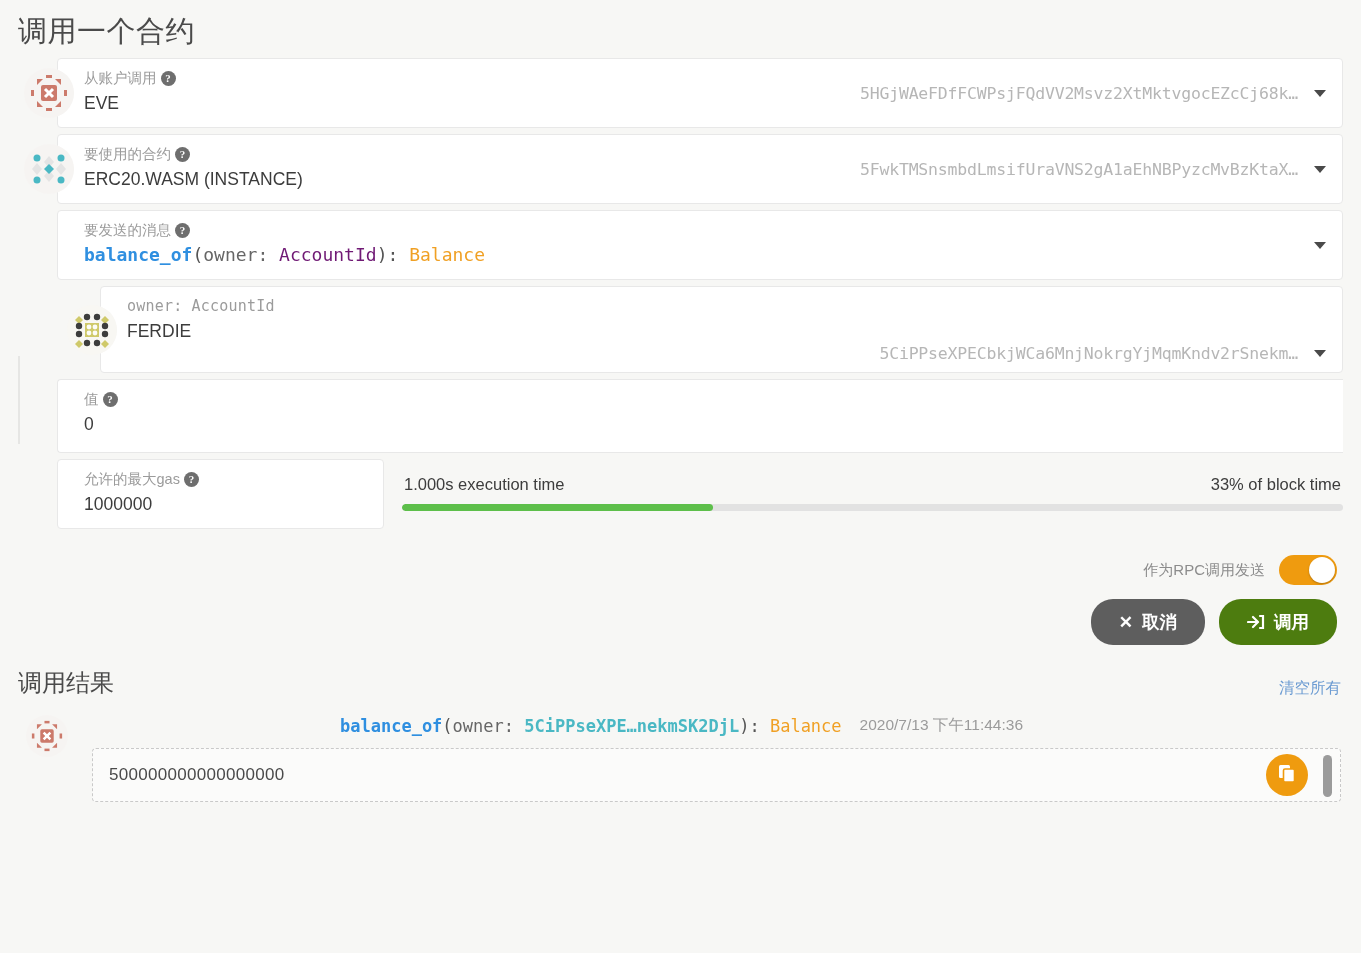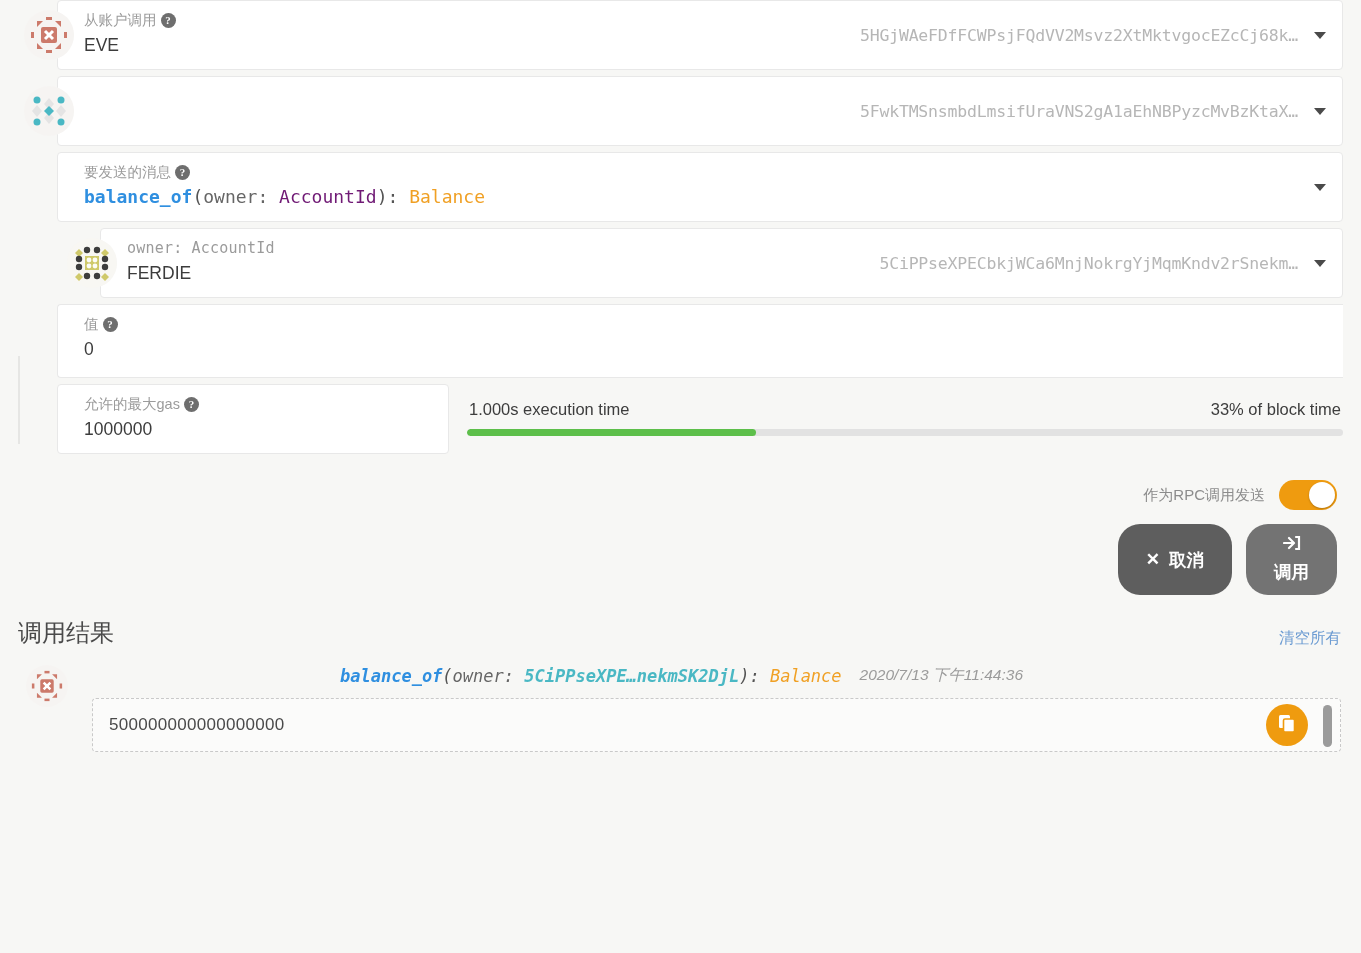--- a/index.html
+++ b/index.html
@@ -26,21 +26,21 @@
     position: relative;
     margin: 0 18px 6px 57px;
     background: #fff;
     border: 1px solid #e8e8e8;
     border-radius: 4px;
     min-height: 70px;
     display: flex;
     align-items: flex-start;
     padding: 9px 14px 9px 26px;
   }
-  .field-row.nested { margin-left: 100px; }
+  .field-row.nested { margin-left: 100px; flex-direction: column; }
 
   .field-labels { flex: 0 0 auto; }
   .field-label {
     font-size: 14.5px;
     color: #9b9b9b;
     line-height: 20px;
     display: flex;
     align-items: center;
     gap: 4px;
     white-space: nowrap;
@@ -154,21 +154,21 @@
   }
 
   
   .gas-row {
     display: flex;
     align-items: flex-start;
     margin: 0 18px 0 57px;
     gap: 18px;
   }
   .gas-box {
-    width: 392px;
+    width: 327px;
     background: #fff;
     border: 1px solid #e8e8e8;
     border-radius: 4px;
     padding: 9px 14px 9px 26px;
     min-height: 70px;
   }
   .exec {
     flex: 1;
     padding-top: 16px;
   }
@@ -228,40 +228,39 @@
     border-radius: 22px;
     padding: 11px 28px;
     font-size: 17.5px;
     font-weight: bold;
     color: #fff;
     cursor: pointer;
     border: none;
     font-family: "Liberation Sans", sans-serif;
   }
   .btn-cancel { background: #5e5e5e; }
-  .btn-call { background: #737373; flex-direction: column; }
+  .btn-call { background: #4d7c0f; }
   .btn .ico { display: inline-flex; align-items: center; font-size: 17px; line-height: 1; }
 
   
   .results-head {
     display: flex;
     align-items: flex-end;
     justify-content: space-between;
     margin: 22px 20px 0 18px;
   }
   .results-title { font-size: 24px; color: #4a4a4a; }
   .clear-link { font-size: 15.5px; color: #6b9bd2; cursor: pointer; }
 
   .result-item { position: relative; margin-top: 16px; }
   .result-head {
     display: flex;
     align-items: flex-end;
     gap: 18px;
     padding-left: 340px;
-    font-style: italic;
   }
   .result-sig { font-family: "DejaVu Sans Mono", monospace; font-size: 17px; }
   .result-sig .c-acc { color: #4ab8c4; font-weight: bold; }
   .result-time { font-size: 15.5px; color: #9b9b9b; }
   .result-identicon {
     position: absolute;
     left: 26px; top: 0px;
     width: 42px; height: 42px;
     border-radius: 50%;
     background: #f7f6f4;
@@ -309,20 +308,21 @@
     width: 2px;
     height: 88px;
     background: #e6e6e4;
   }
 </style>
 </head>
 <body>
 
 <div class="page">
 
+  <div class="page-title">调用一个合约</div>
 
   <div class="param-rail"></div>
 
   <div class="field-row">
     <div class="identicon">
       <svg width="50" height="50" viewBox="0 0 50 50">
         <circle cx="25" cy="25" r="25" fill="#f6f4f2"></circle>
         <g fill="#cc7a6b">
           <rect x="17" y="17" width="16" height="16" rx="2"></rect>
           <path d="M13 11 l6 0 l-6 6 z"></path>
@@ -362,20 +362,27 @@
         </g>
         <g fill="#4ab8c4">
           <circle cx="13" cy="14" r="3.5"></circle>
             <circle cx="37" cy="14" r="3.5"></circle>
           <circle cx="13" cy="36" r="3.5"></circle>
             <circle cx="37" cy="36" r="3.5"></circle>
           <path d="M25 20 l5 5 l-5 5 l-5 -5 z"></path>
         </g>
       </svg>
     </div>
+    <div class="field-labels">
+      <div class="field-label">
+        <span>要使用的合约</span>
+        <span class="help-icon"></span>
+      </div>
+      <div class="field-value">ERC20.WASM (INSTANCE)</div>
+    </div>
     <div class="field-right">
       <span class="addr">5FwkTMSnsmbdLmsifUraVNS2gA1aEhNBPyzcMvBzKtaX…</span>
       <span class="caret"></span>
     </div>
   </div>
 
   <div class="field-row">
     <div class="field-labels">
       <div class="field-label">
         <span>要发送的消息</span>

